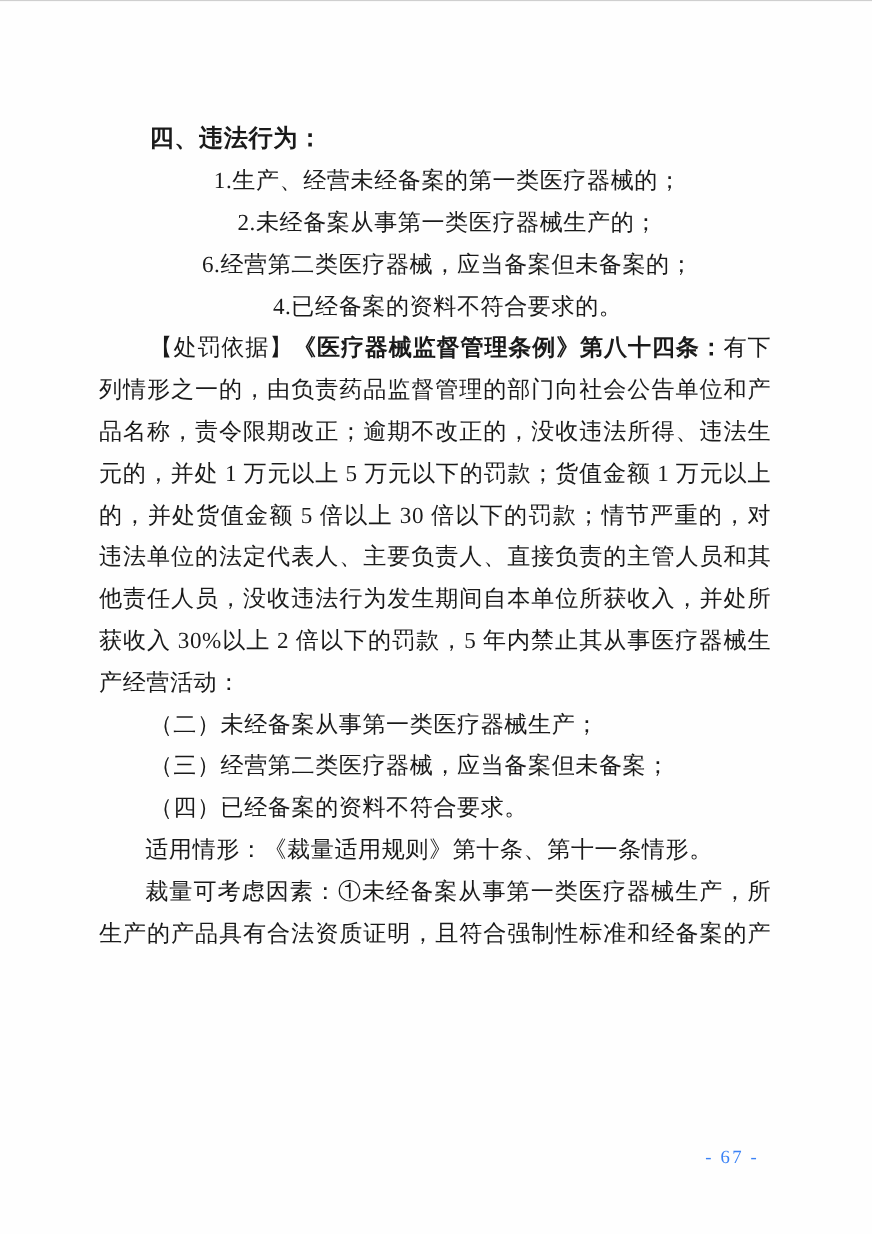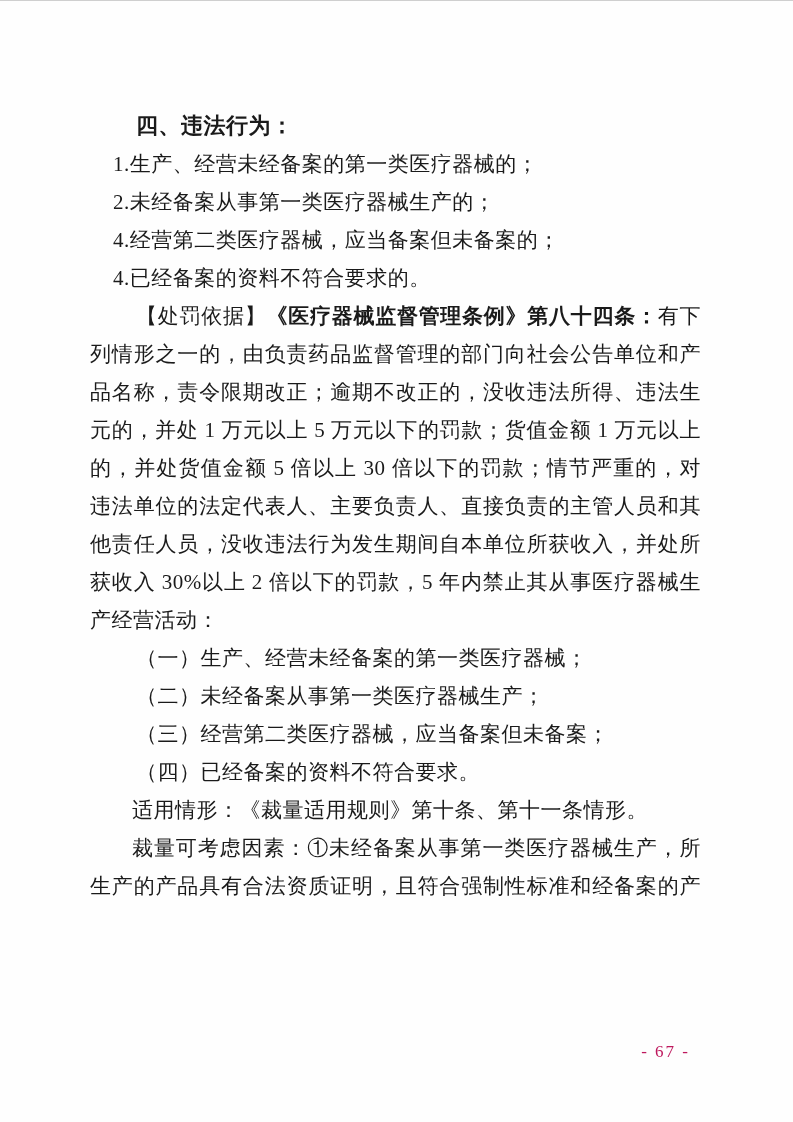--- a/index.html
+++ b/index.html
@@ -29,66 +29,65 @@
     overflow: hidden;
     letter-spacing: 0.5px;
   }
   .just {
     white-space: normal;
     text-align: justify;
     text-align-last: justify;
     text-justify: inter-character;
   }
   .ind-2 { text-indent: 46px; }
-  .ind-item { text-indent: 23px; }
+  .ind-item { text-indent: 23px; text-align: center; }
   .ind-sub { text-indent: 33px; }
   .ind-par { text-indent: 42px; }
   .h-sans {
     font-family: "Liberation Sans", "DejaVu Sans", sans-serif;
     font-weight: 700;
     font-size: 22px;
   }
   .bold { font-weight: 700; font-family: Liberation Serif, serif; }
   .page-number {
     position: absolute;
     top: 1041px;
     right: 103px;
     font-size: 17px;
     line-height: 20px;
     letter-spacing: 2px;
-    color: #be185d;
+    color: #3b82f6;
     font-family: "Liberation Serif", "DejaVu Serif", serif;
   }
 </style>
 </head>
 <body>
 
 <div class="page">
   <div class="doc">
 
     <div class="line h-sans ind-2">四、违法行为：</div>
 
     <div class="line ind-item">1.生产、经营未经备案的第一类医疗器械的；</div>
     <div class="line ind-item">2.未经备案从事第一类医疗器械生产的；</div>
-    <div class="line ind-item">4.经营第二类医疗器械，应当备案但未备案的；</div>
+    <div class="line ind-item">6.经营第二类医疗器械，应当备案但未备案的；</div>
     <div class="line ind-item">4.已经备案的资料不符合要求的。</div>
 
     <div class="line just ind-2">
       <span>【处罚依据】</span><span class="bold">《医疗器械监督管理条例》第八十四条：</span><span>有下</span>
     </div>
     <div class="line just">列情形之一的，由负责药品监督管理的部门向社会公告单位和产</div>
     <div class="line just">品名称，责令限期改正；逾期不改正的，没收违法所得、违法生</div>
     <div class="line just">元的，并处 1 万元以上 5 万元以下的罚款；货值金额 1 万元以上</div>
     <div class="line just">的，并处货值金额 5 倍以上 30 倍以下的罚款；情节严重的，对</div>
     <div class="line just">违法单位的法定代表人、主要负责人、直接负责的主管人员和其</div>
     <div class="line just">他责任人员，没收违法行为发生期间自本单位所获收入，并处所</div>
     <div class="line just">获收入 30%以上 2 倍以下的罚款，5 年内禁止其从事医疗器械生</div>
     <div class="line">产经营活动：</div>
 
-    <div class="line ind-2">（一）生产、经营未经备案的第一类医疗器械；</div>
     <div class="line ind-2">（二）未经备案从事第一类医疗器械生产；</div>
     <div class="line ind-2">（三）经营第二类医疗器械，应当备案但未备案；</div>
     <div class="line ind-2">（四）已经备案的资料不符合要求。</div>
 
     <div class="line ind-par">适用情形：《裁量适用规则》第十条、第十一条情形。</div>
     <div class="line just ind-par">裁量可考虑因素：①未经备案从事第一类医疗器械生产，所</div>
     <div class="line just">生产的产品具有合法资质证明，且符合强制性标准和经备案的产</div>
 
   </div>
 

